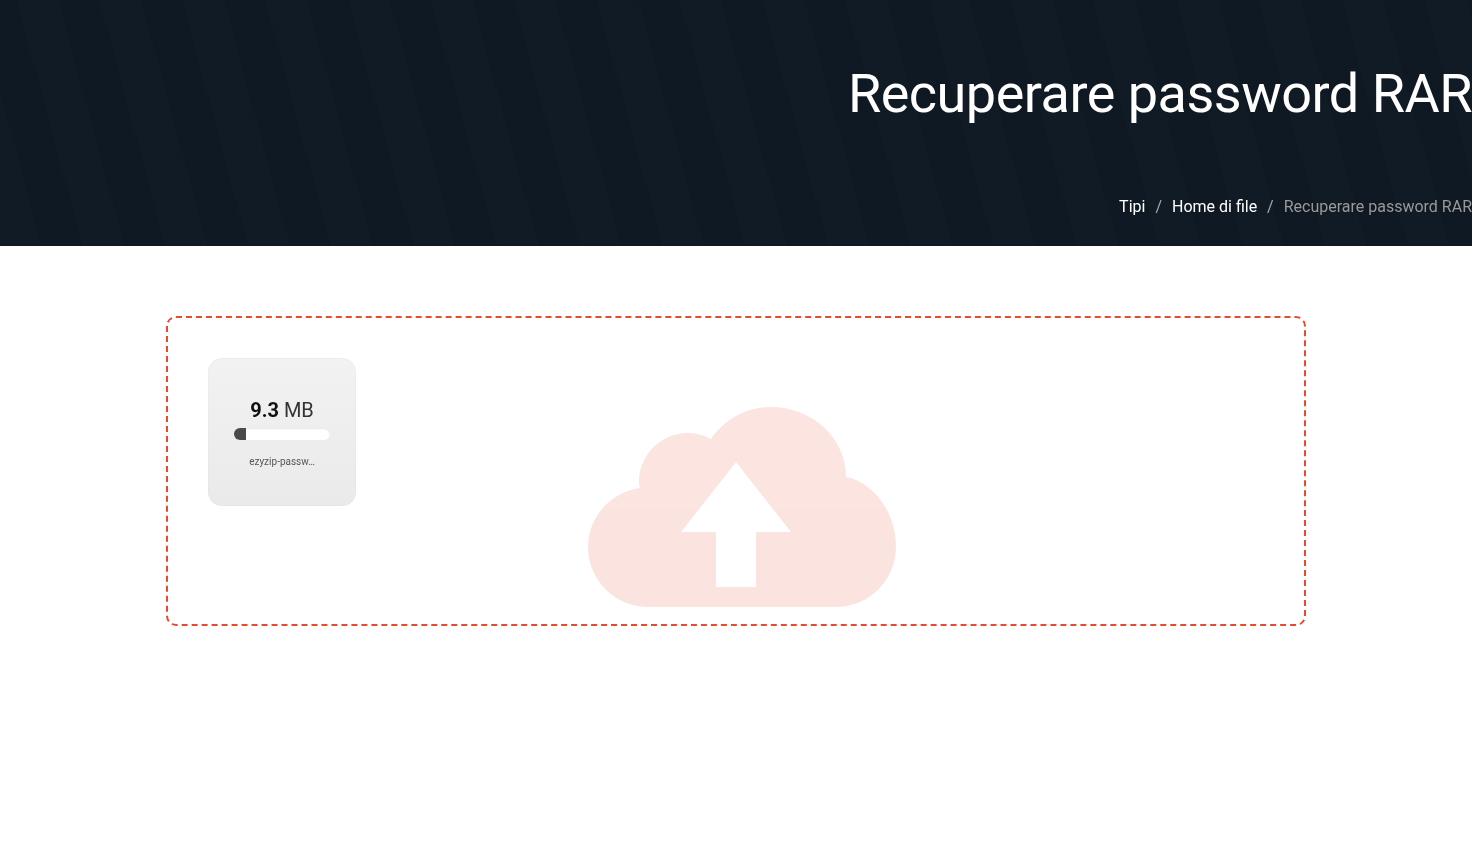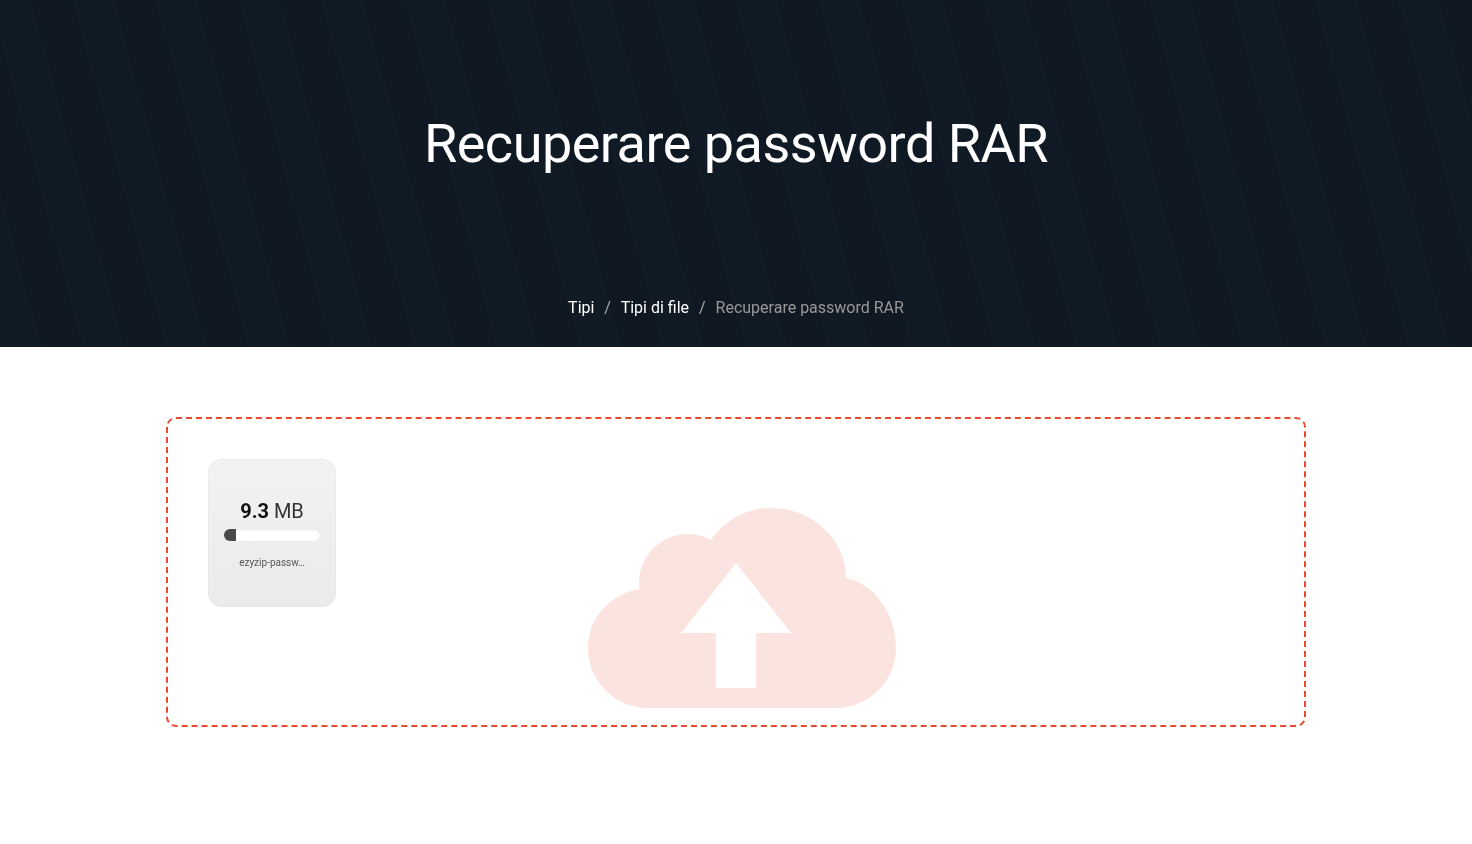--- a/index.html
+++ b/index.html
@@ -9,26 +9,26 @@
     }
     
     body {
       font-family: -apple-system, BlinkMacSystemFont, "Segoe UI", Roboto, "Helvetica Neue", Arial, sans-serif;
       background: #fff;
     }
     
     .hero {
       position: relative;
       width: 100%;
-      height: 347px;
+      height: 246px;
       background: linear-gradient(rgba(15, 25, 35, 0.85), rgba(15, 25, 35, 0.85)),
                   repeating-linear-gradient(75deg, #1a2530 0px, #1a2530 40px, #0f1720 40px, #0f1720 80px);
       display: flex;
       flex-direction: column;
-      align-items: center;
+      align-items: flex-end;
       justify-content: center;
       color: #fff;
     }
     
     .hero-title {
       font-size: 54px;
       font-weight: 400;
       margin-bottom: 60px;
       letter-spacing: -0.5px;
     }
@@ -82,21 +82,21 @@
       left: 50%;
       transform: translate(-50%, -40%);
       width: 380px;
       height: 260px;
       opacity: 0.15;
       pointer-events: none;
     }
     
     .file-card {
       position: relative;
-      width: 128px;
+      width: 148px;
       height: 148px;
       background: linear-gradient(to bottom, #f2f2f2, #eaeaea);
       border-radius: 14px;
       display: flex;
       flex-direction: column;
       align-items: center;
       justify-content: center;
       z-index: 2;
       box-shadow: inset 0 0 0 1px rgba(0,0,0,0.02);
     }
@@ -143,21 +143,21 @@
     }
   </style>
 </head>
 <body>
 
 <div class="hero">
   <h1 class="hero-title">Recuperare password RAR</h1>
   <div class="breadcrumb">
     <a class="link">Tipi</a>
     <span class="sep">/</span>
-    <a class="link">Tipi di file</a>
+    <a class="link">Home di file</a>
     <span class="sep">/</span>
     <span class="current">Recuperare password RAR</span>
   </div>
 </div>
 
 <div class="content">
 
   <div class="dropzone">
     <svg class="cloud-bg" viewBox="0 0 380 260">
       <path fill="#e84a2e" d="M300 110 C300 70 265 40 225 40 C200 40 178 53 165 72 C158 68 150 66 142 66 C115 66 93 88 93 115 C93 117 93 119 94 121 C65 125 42 150 42 180 C42 213 69 240 102 240 L290 240 C323 240 350 213 350 180 C350 145 327 115 300 110 Z M190 95 L245 165 L210 165 L210 220 L170 220 L170 165 L135 165 Z"></path>

